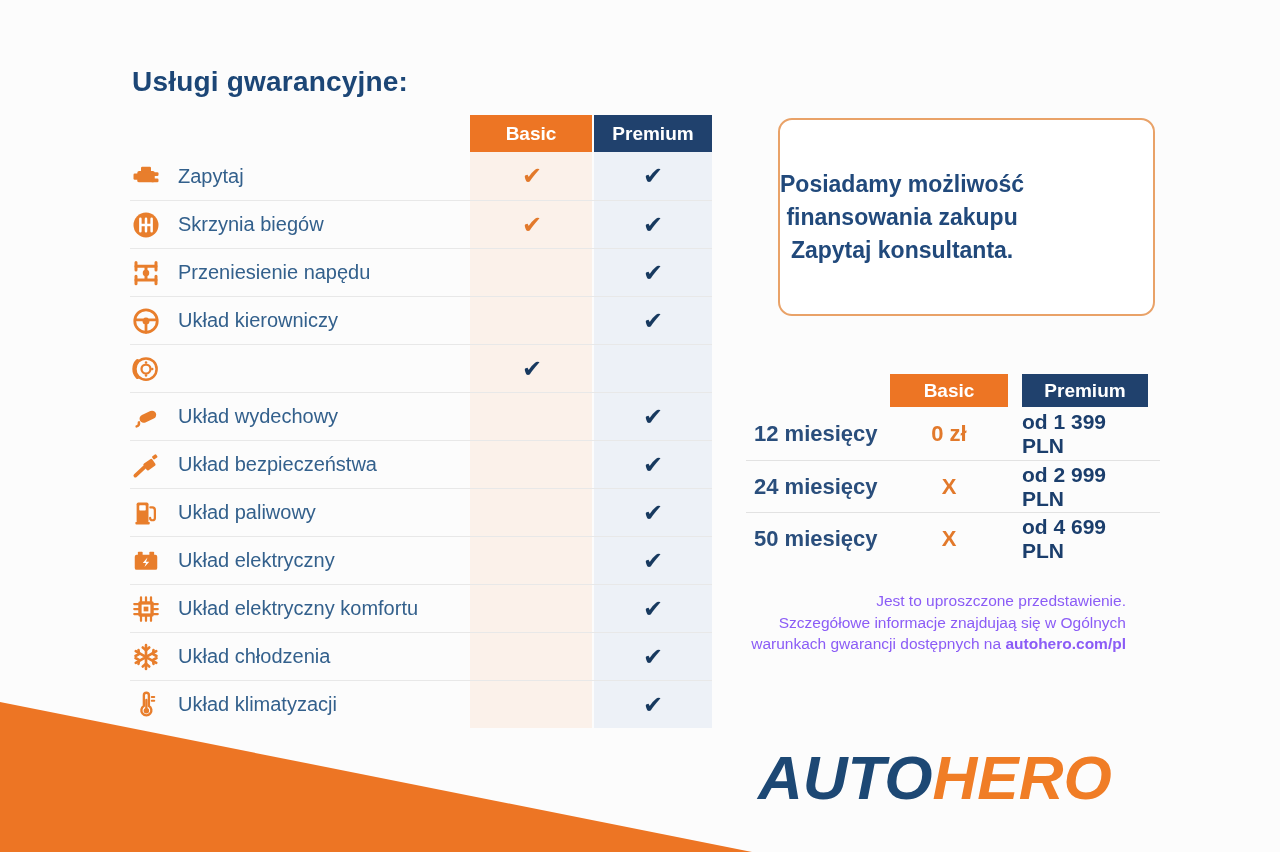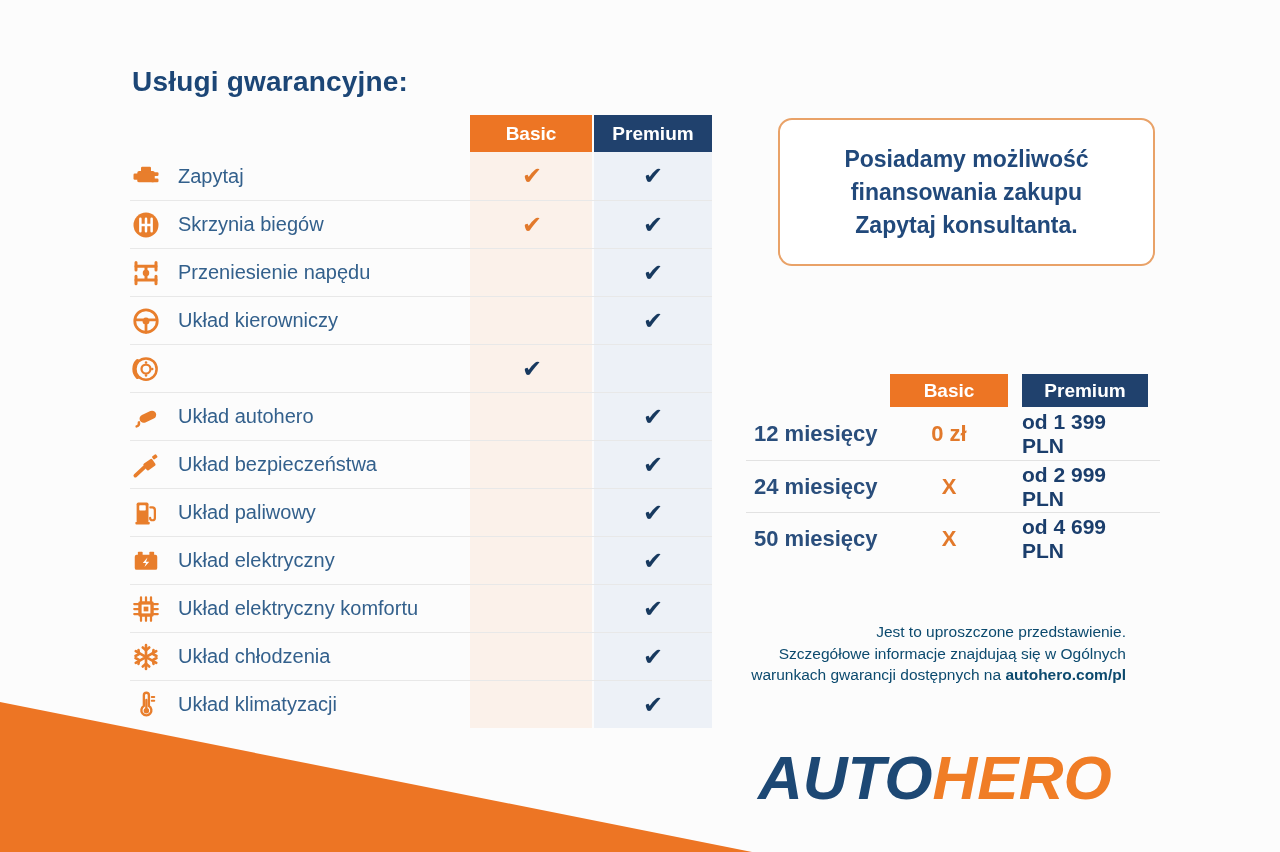--- a/index.html
+++ b/index.html
@@ -44,23 +44,23 @@
   .cmp-label { font-size:20px; color:#33608c; padding-left:2px; }
   .mark {
     text-align:center; font-family:"DejaVu Sans", sans-serif;
     font-size:24px; font-weight:bold; line-height:1;
   }
   .mark.basic   { color:#e2792b; }
   .mark.premium { color:#17395f; }
 
   
   .finance-box {
-    position:absolute; left:778px; top:118px; width:377px; height:148px;
+    position:absolute; left:778px; top:118px; width:377px; height:198px;
     background:#fff; border:2px solid #e9a268; border-radius:14px;
-    display:flex; align-items:center; justify-content:center;
+    display:flex; align-items:center; justify-content:flex-start;
   }
   .finance-box .txt {
     text-align:center; font-size:23px; font-weight:bold; color:#21497b; line-height:33px;
   }
 
   
   .price { position:absolute; left:746px; top:374px; width:414px; }
   .price-head { position:absolute; top:0; height:33px; display:flex; align-items:center; justify-content:center;
                 color:#fff; font-size:19px; font-weight:bold; }
   .price-head.basic   { left:144px; width:118px; background:#ed7524; }
@@ -70,22 +70,22 @@
     display:grid; grid-template-columns:144px 118px 14px 126px;
     align-items:center; height:52px;
   }
   .price-row + .price-row { border-top:1px solid #e2e2e2; }
   .price-term { font-size:22px; font-weight:bold; color:#2a4e7c; padding-left:8px; }
   .price-basic { text-align:center; font-size:22px; font-weight:bold; color:#e2792b; }
   .price-premium { grid-column:4; text-align:left; font-size:21px; font-weight:bold; color:#1b3e6c; }
 
   
   .disclaimer {
-    position:absolute; right:154px; top:621px; width:520px;
-    text-align:right; font-size:15.5px; color:#0c4a6e; line-height:21.5px;
+    position:absolute; right:154px; top:590px; width:520px;
+    text-align:right; font-size:15.5px; color:#8b5cf6; line-height:21.5px;
   }
   .disclaimer b { font-weight:bold; }
 
   
   .logo {
     position:absolute; left:758px; top:742px;
     font-size:62px; font-weight:bold; font-style:italic; letter-spacing:0px;
     white-space:nowrap;
   }
   .logo .auto { color:#1d4874; }
@@ -178,21 +178,21 @@
       <span class="mark premium">✔</span>
     </div>
 
     <div class="cmp-row">
       <span class="cmp-icon">
         <svg viewBox="0 0 24 24">
             <rect class="ic-fill" x="6.5" y="8.5" width="14" height="6.6" rx="3.3" transform="rotate(-25 13.5 11.8)"></rect>
             <path class="ic-strk" d="M4.5 19.5q2.4-.6 1.8-3.2" stroke-width="2"></path>
           </svg>
       </span>
-      <span class="cmp-label">Układ autohero</span>
+      <span class="cmp-label">Układ wydechowy</span>
       <span class="mark basic"></span>
       <span class="mark premium">✔</span>
     </div>
 
     <div class="cmp-row">
       <span class="cmp-icon">
         <svg viewBox="0 0 24 24">
             <path class="ic-strk" d="M3.5 20.5 L11 13.5" stroke-width="3"></path>
             <rect class="ic-fill" x="10.5" y="8.5" width="8.5" height="6.5" rx="1.2" transform="rotate(-35 14.7 11.7)"></rect>
             <rect class="ic-fill" x="17" y="4" width="4" height="3" rx="0.8" transform="rotate(-35 19 5.5)"></rect>

